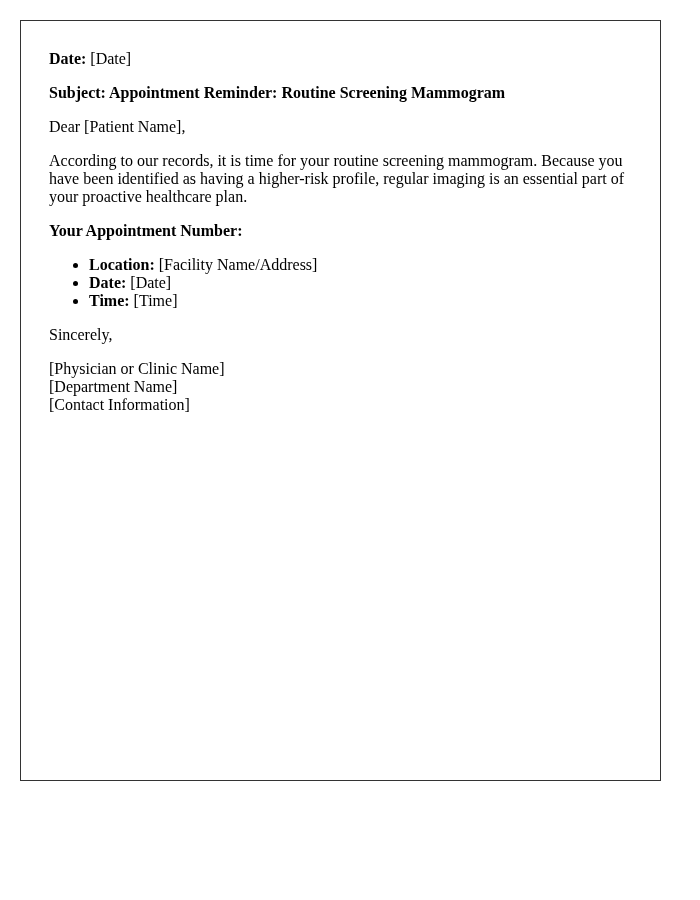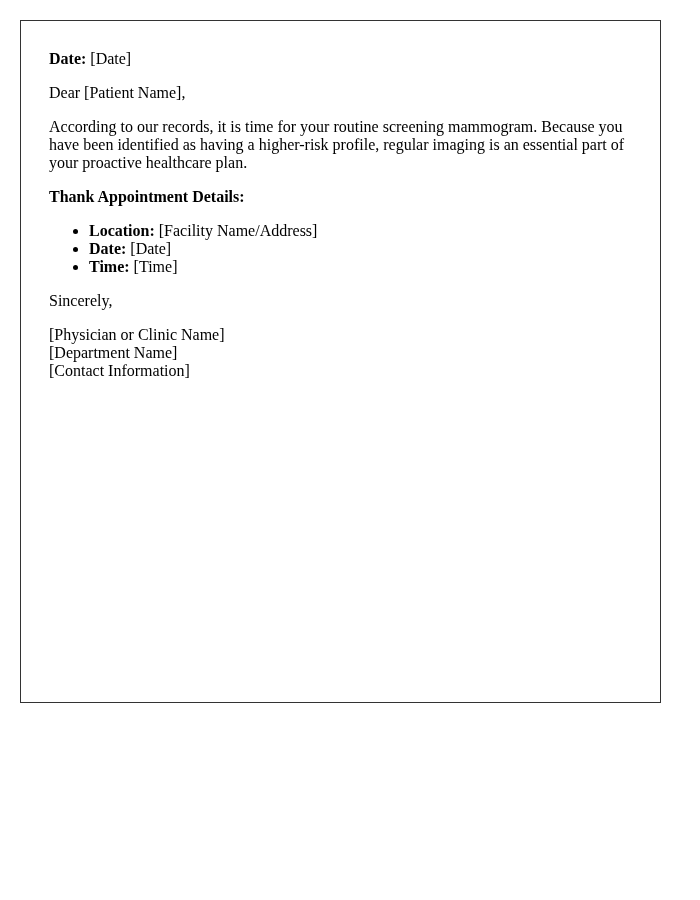--- a/index.html
+++ b/index.html
@@ -13,21 +13,21 @@
       position: relative;
       font-family: "Liberation Serif", "DejaVu Serif", serif;
       font-size: 16px;
       color: #000000;
     }
     .letter {
       position: absolute;
       left: 20px;
       top: 20px;
       width: 641px;
-      height: 683px;
+      height: 761px;
       box-sizing: border-box;
       border: 1px solid #333333;
       padding: 20px 28px 20px 28px;
       line-height: 18px;
     }
     .letter p {
       margin: 0 0 16px 0;
     }
     .first { margin-top: 9px !important; }
     .bold { font-weight: bold; }
@@ -39,27 +39,28 @@
       line-height: 18px;
     }
     .sig-line { display: block; }
   </style>
 </head>
 <body>
 
 <div class="letter">
   <p class="first"><span class="bold">Date:</span> <span>[Date]</span></p>
 
+  <p class="bold">Subject: Appointment Reminder: Routine Screening Mammogram</p>
 
   <p>Dear [Patient Name],</p>
 
   <p>According to our records, it is time for your routine screening mammogram. Because you have been identified as having a higher-risk profile, regular imaging is an essential part of your proactive healthcare plan.</p>
 
 
-  <p class="bold">Thank Appointment Details:</p>
+  <p class="bold">Your Appointment Number:</p>
 
   <ul class="details">
     <li><span class="bold">Location:</span> <span>[Facility Name/Address]</span></li>
     <li><span class="bold">Date:</span> <span>[Date]</span></li>
     <li><span class="bold">Time:</span> <span>[Time]</span></li>
   </ul>
 
 
 
   <p>Sincerely,</p>

